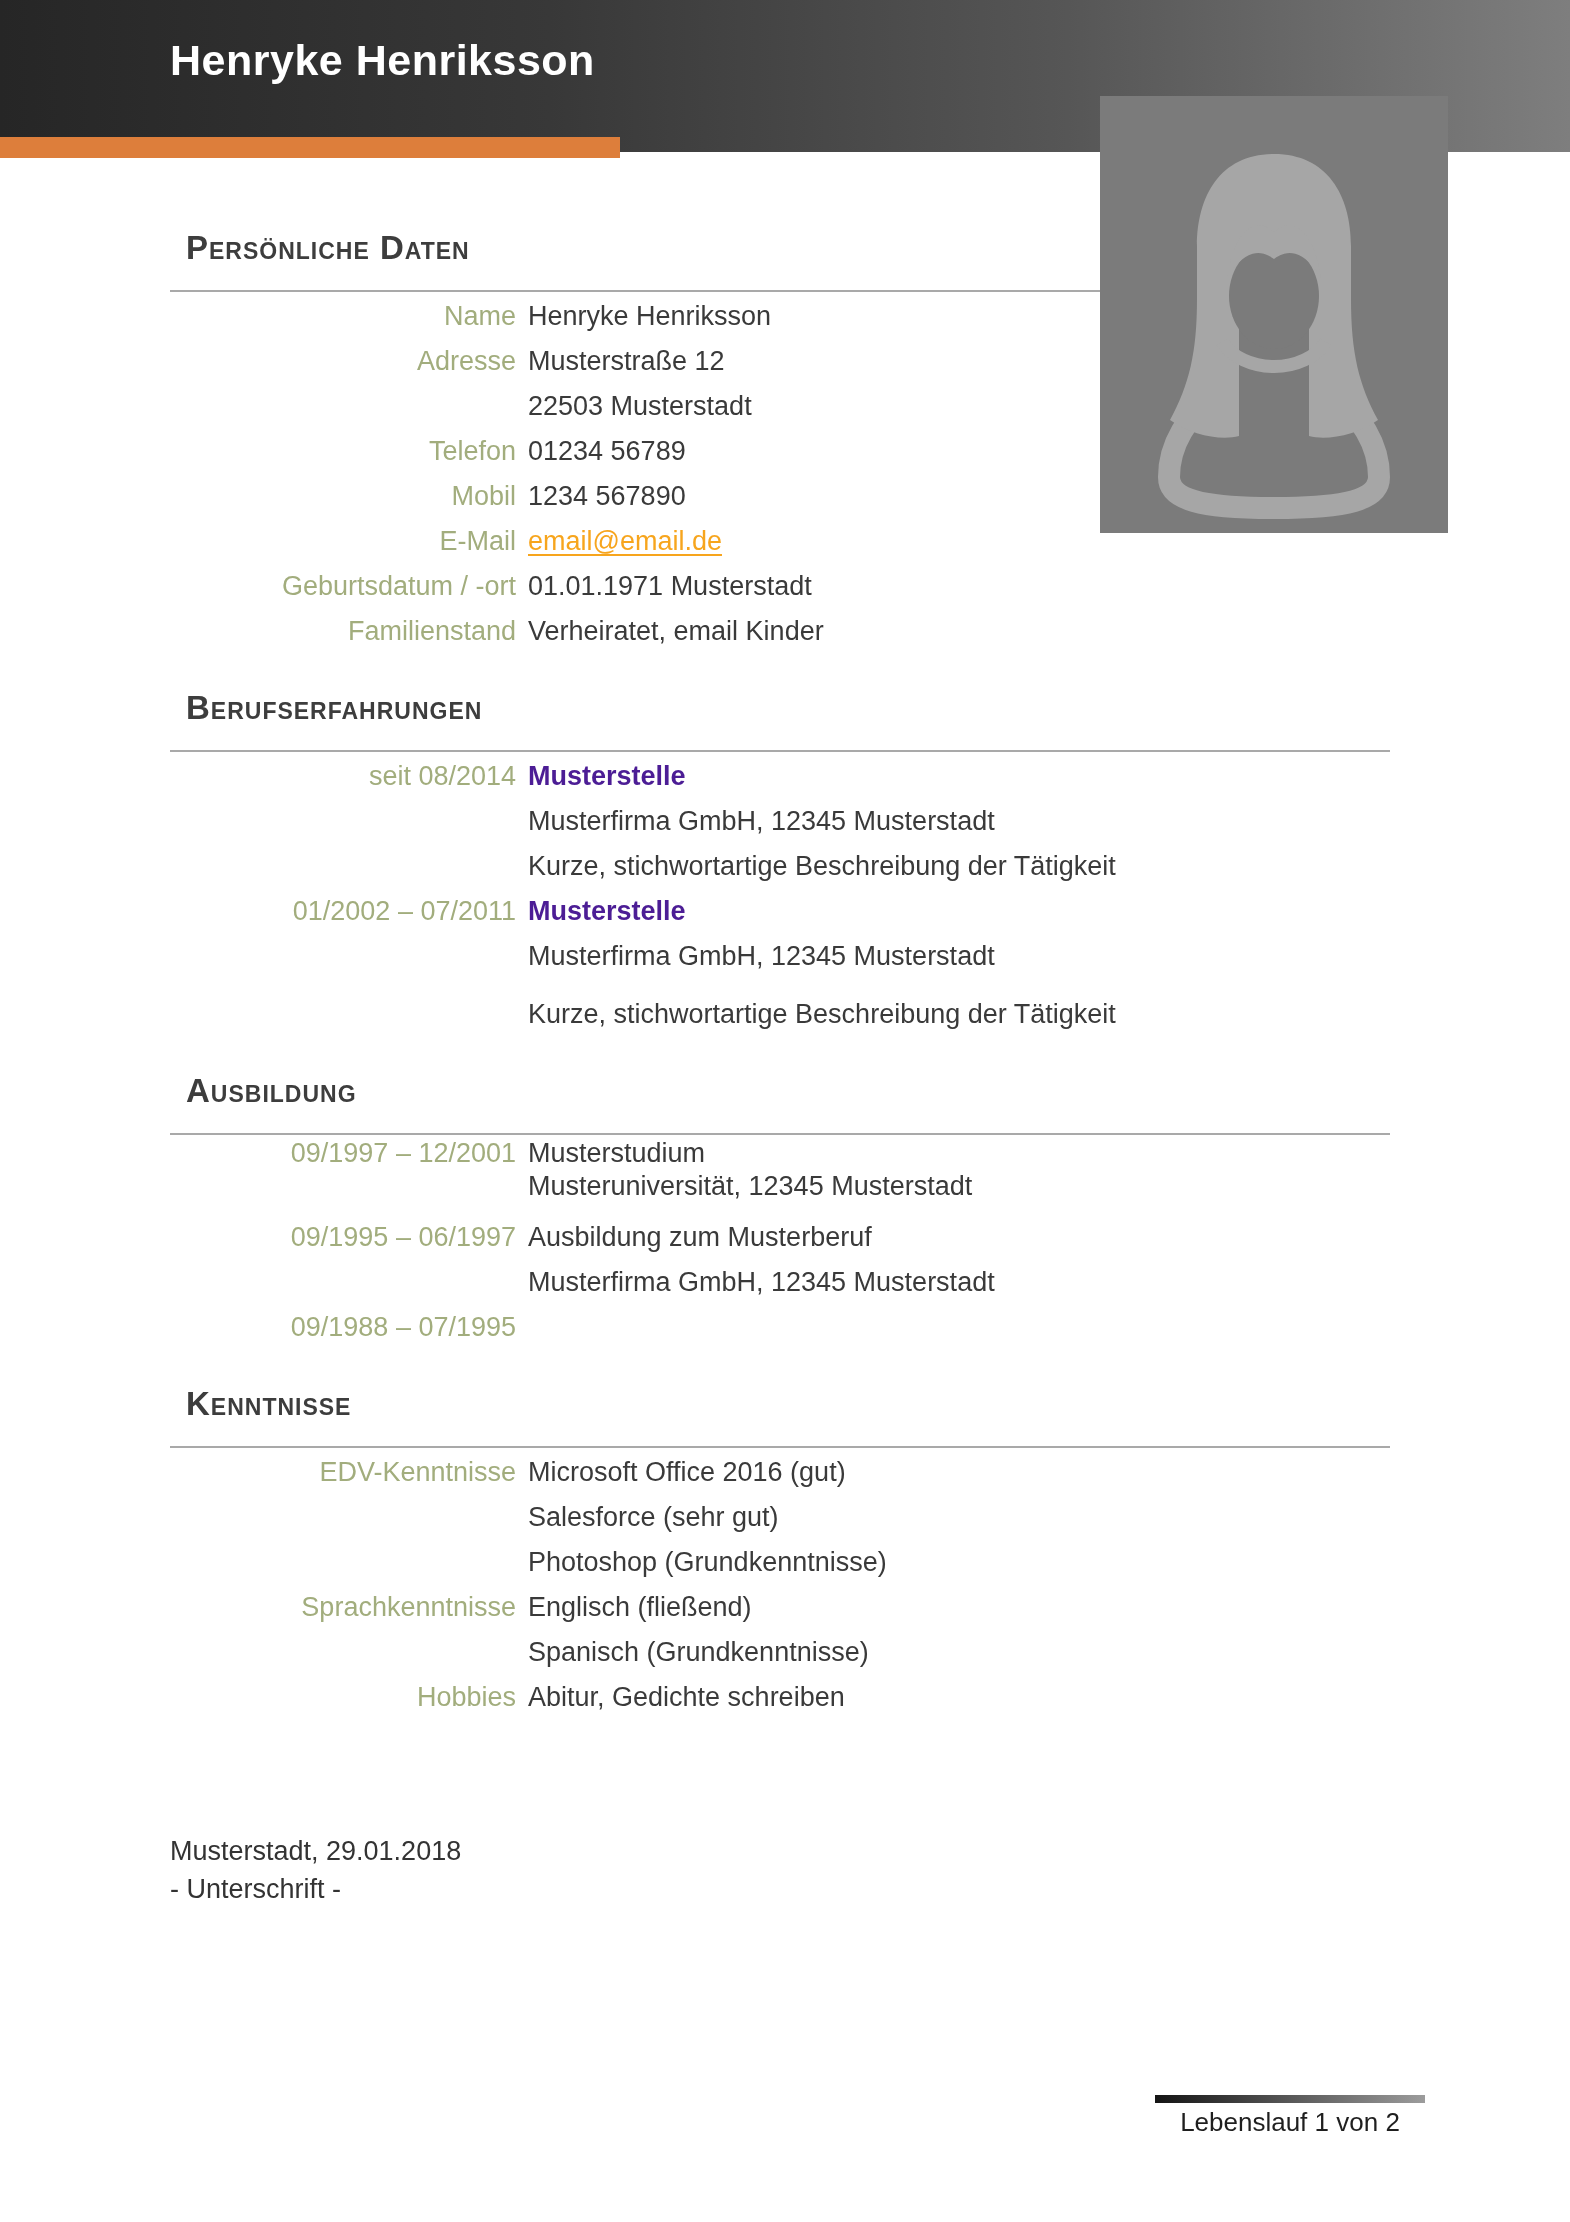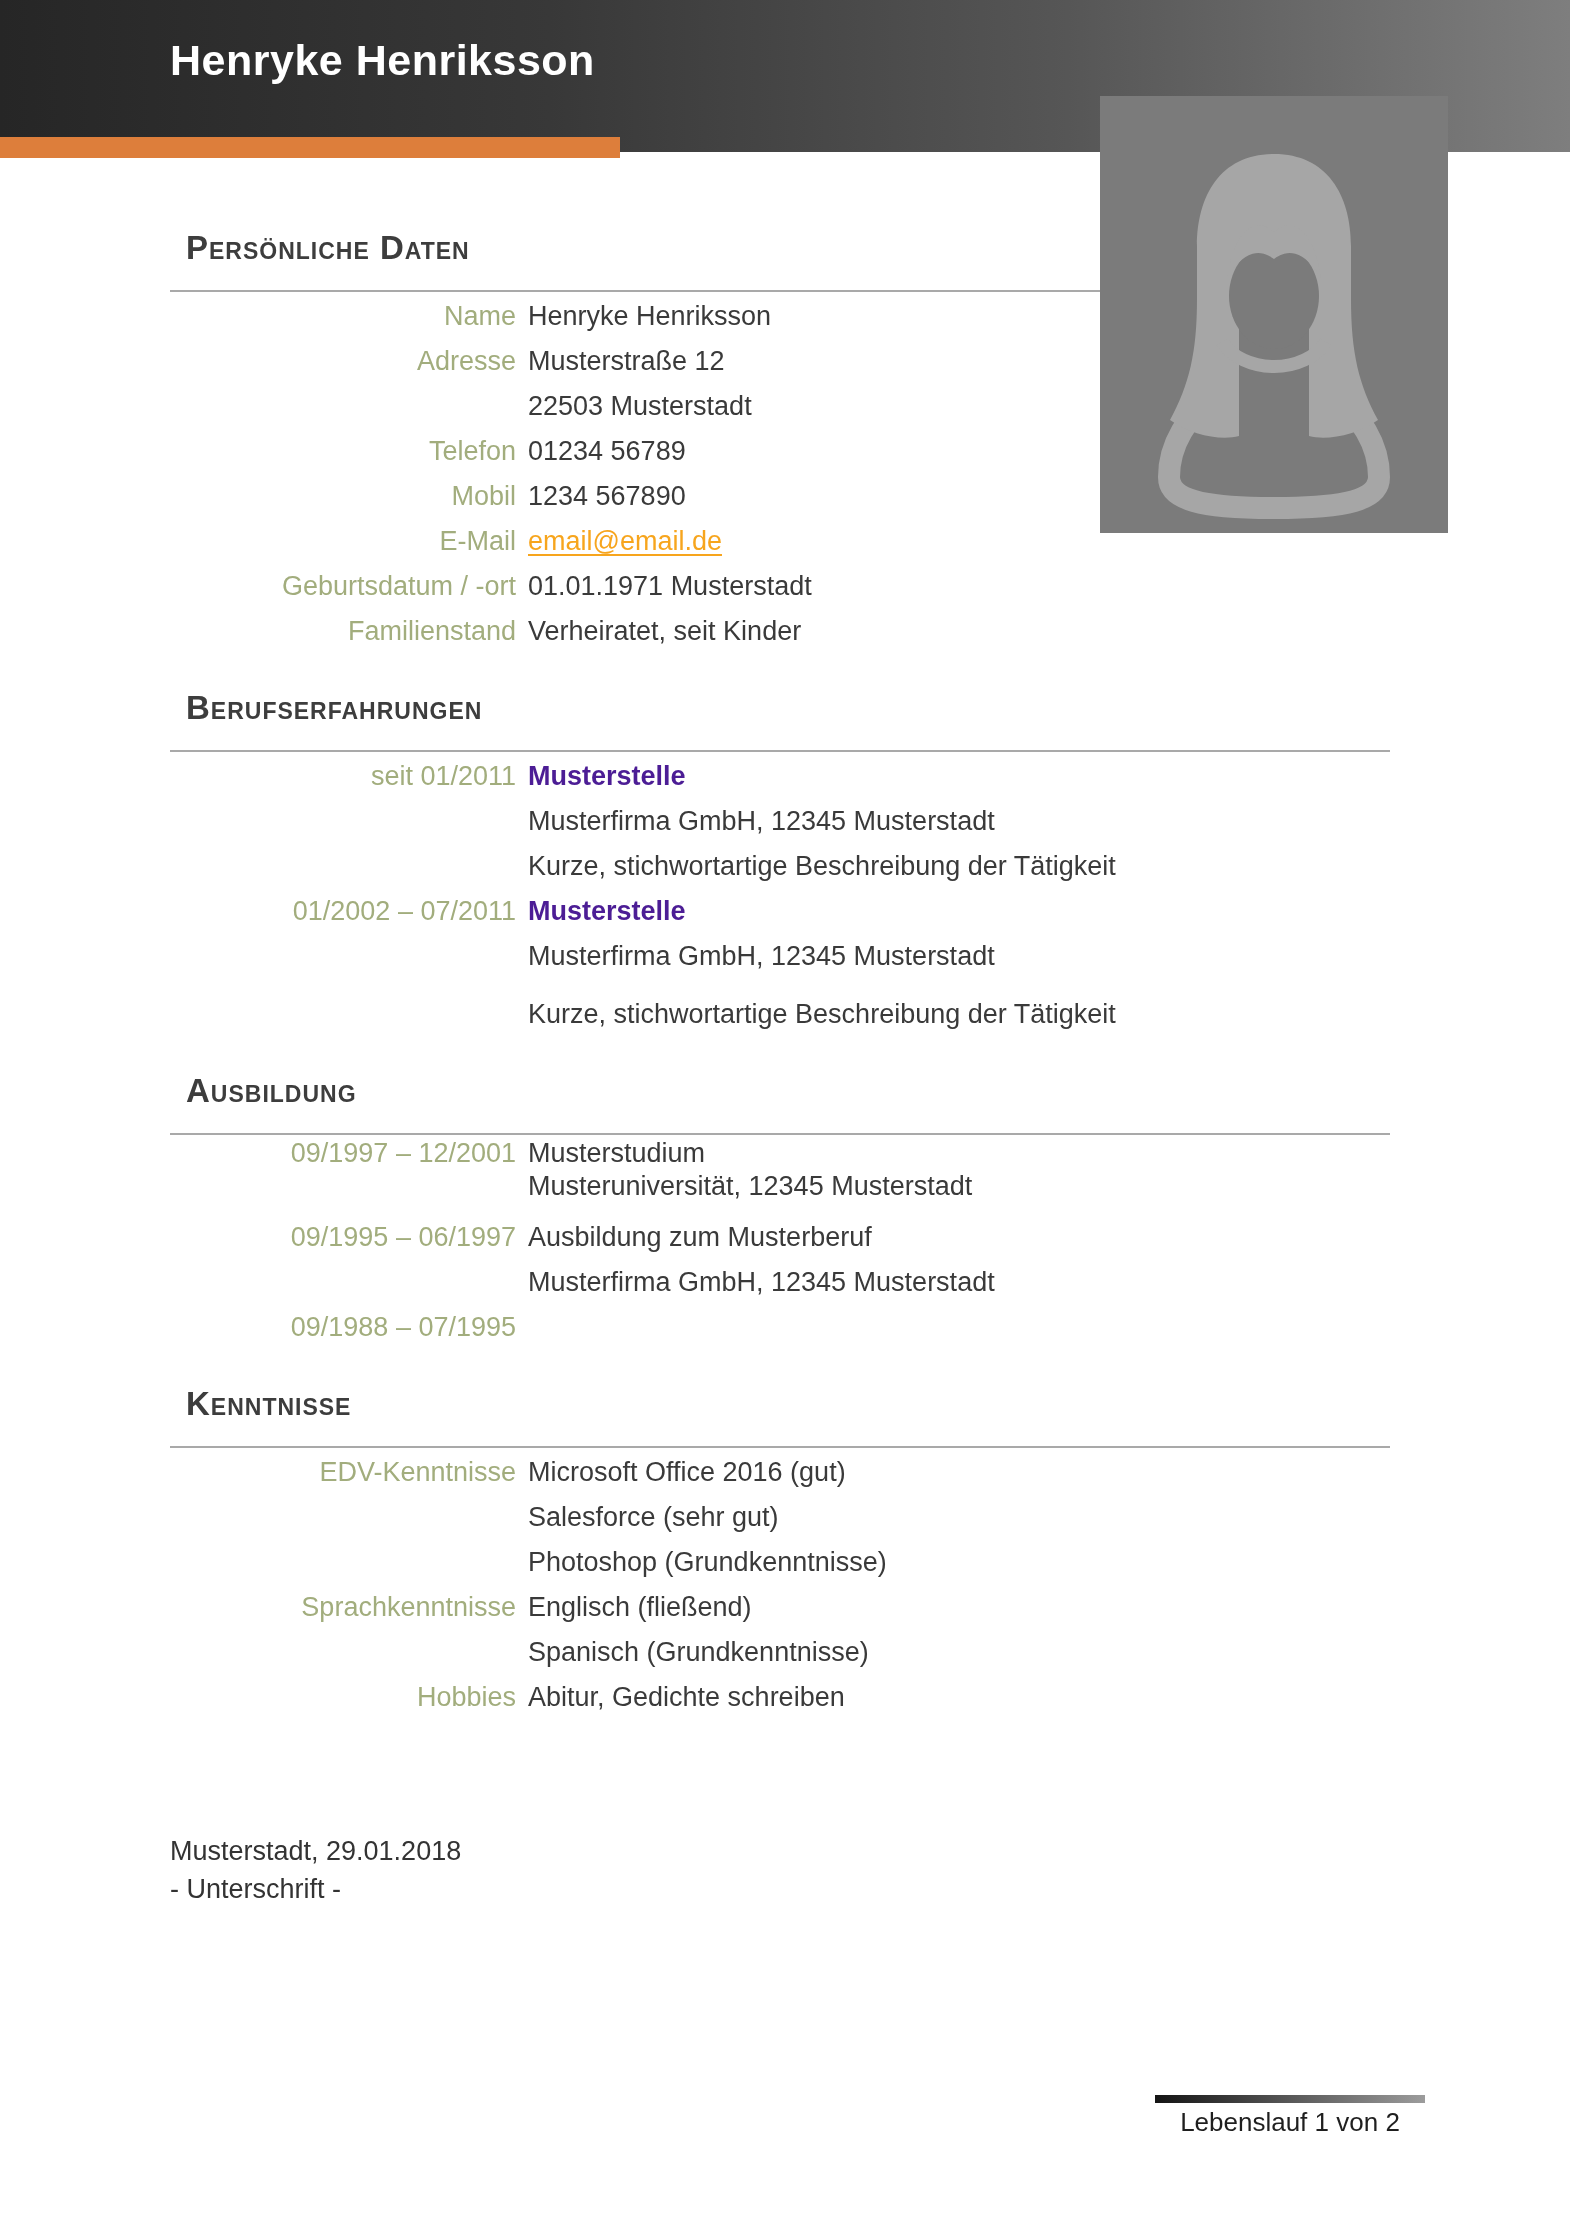--- a/index.html
+++ b/index.html
@@ -176,29 +176,29 @@
         </div>
         <div class="row">
           <div class="row-label">Geburtsdatum / -ort</div>
           <div class="row-value">
             <div class="line">01.01.1971 Musterstadt</div>
           </div>
         </div>
         <div class="row">
           <div class="row-label">Familienstand</div>
           <div class="row-value">
-            <div class="line">Verheiratet, seit Kinder</div>
+            <div class="line">Verheiratet, email Kinder</div>
           </div>
         </div>
       </section>
       <section class="cv-section">
         <h2 class="section-title">Berufserfahrungen</h2>
         <div class="section-rule"></div>
         <div class="row">
-          <div class="row-label">seit 01/2011</div>
+          <div class="row-label">seit 08/2014</div>
           <div class="row-value">
             <div class="line bold">Musterstelle</div>
             <div class="line">Musterfirma GmbH, 12345 Musterstadt</div>
             <div class="line">Kurze, stichwortartige Beschreibung der Tätigkeit</div>
           </div>
         </div>
         <div class="row">
           <div class="row-label">01/2002 – 07/2011</div>
           <div class="row-value">
             <div class="line bold">Musterstelle</div>

